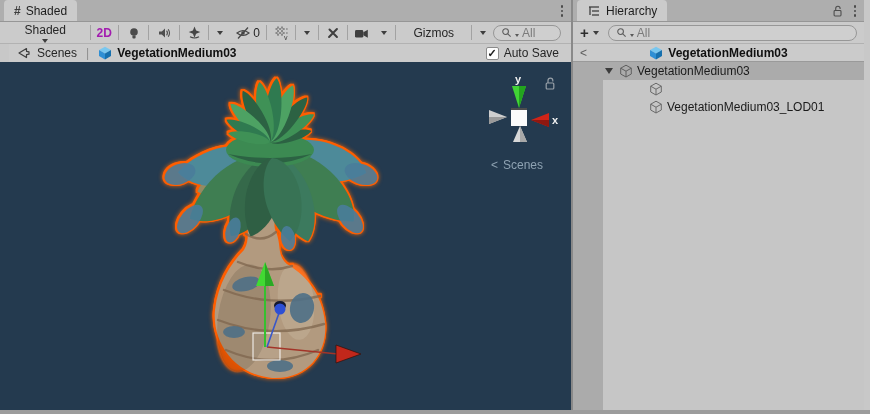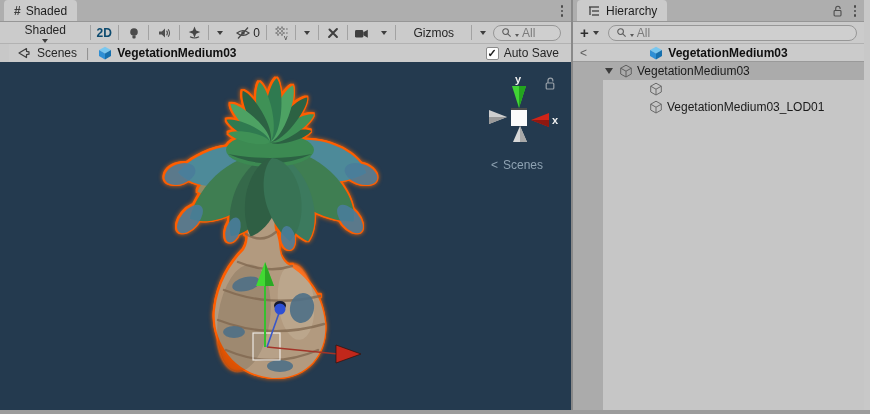--- a/index.html
+++ b/index.html
@@ -97,21 +97,21 @@
         </span>
     </div>
   </div>
 
   <div class="toolbar">
     <div class="tbtn shaded">
       <span>Shaded</span>
       <span class="dd"></span>
     </div>
     <span class="sep"></span>
-    <div class="tbtn" style="width:24px;font-weight:bold;color:#0c4a6e;">
+    <div class="tbtn" style="width:24px;font-weight:bold;color:#a21caf;">
       <span>2D</span>
     </div>
     <span class="sep"></span>
     <div class="tbtn" style="width:28px;">
       <svg width="14" height="14" viewBox="0 0 14 14">
         <circle cx="7" cy="6" r="3.8" fill="#4a4a4a"></circle>
           <rect x="5.4" y="9.6" width="3.2" height="2.8" rx="1" fill="#4a4a4a"></rect>
       </svg>
     </div>
     <span class="sep"></span>

